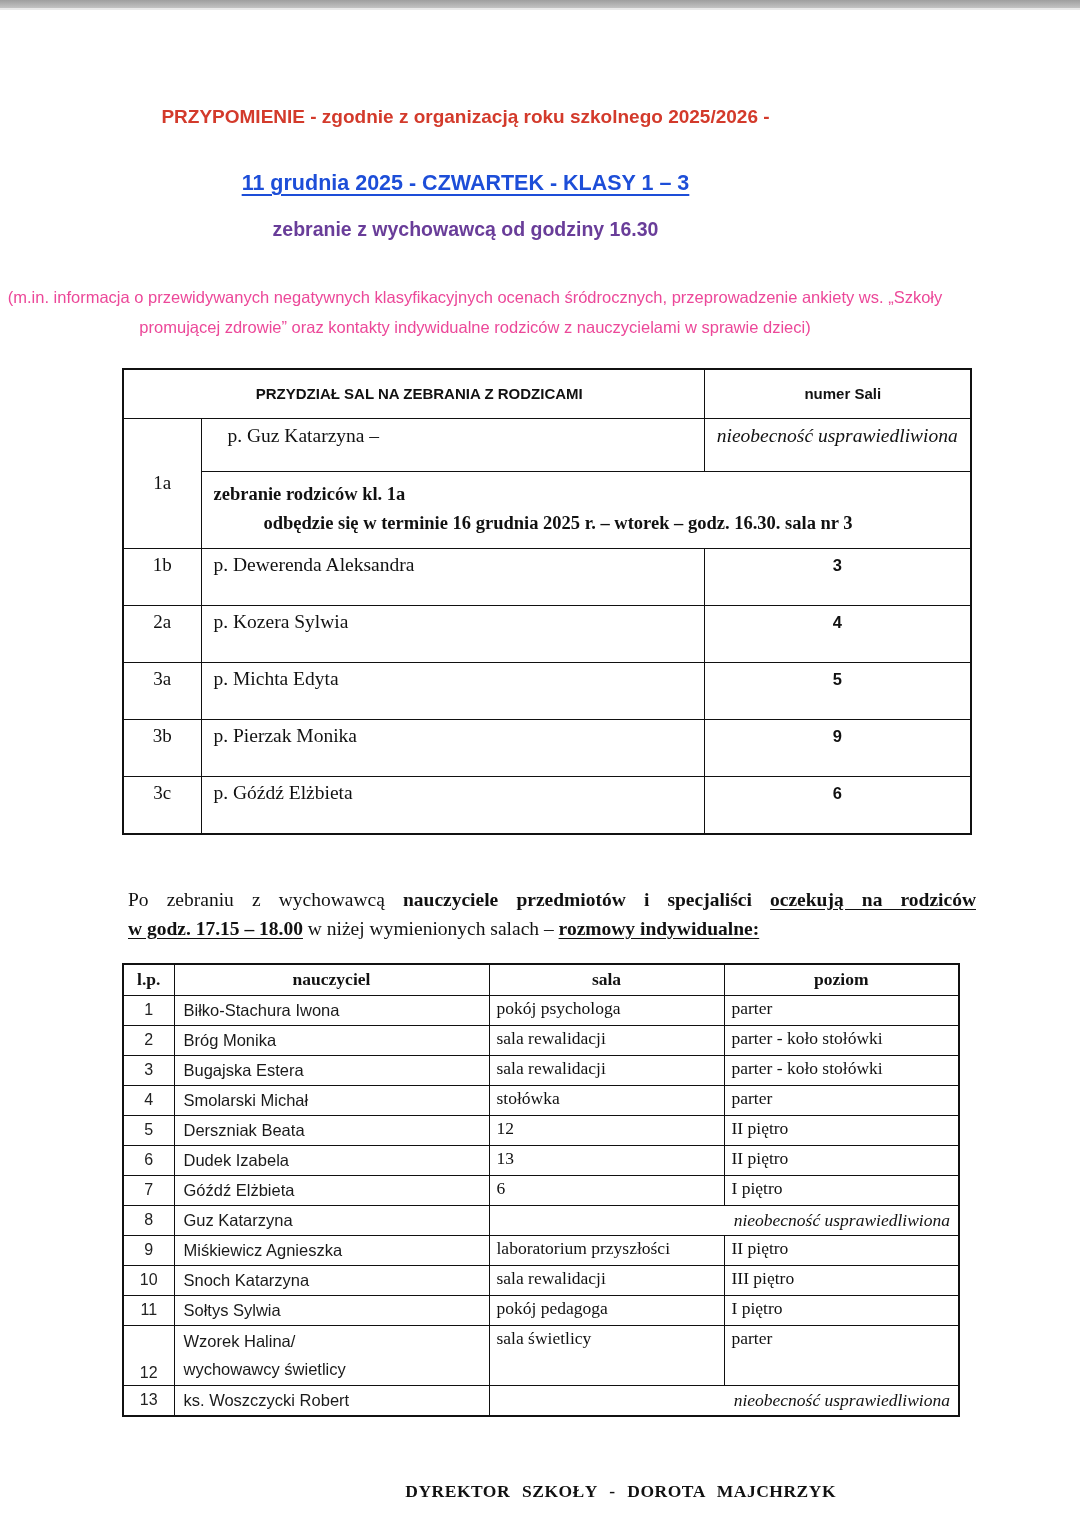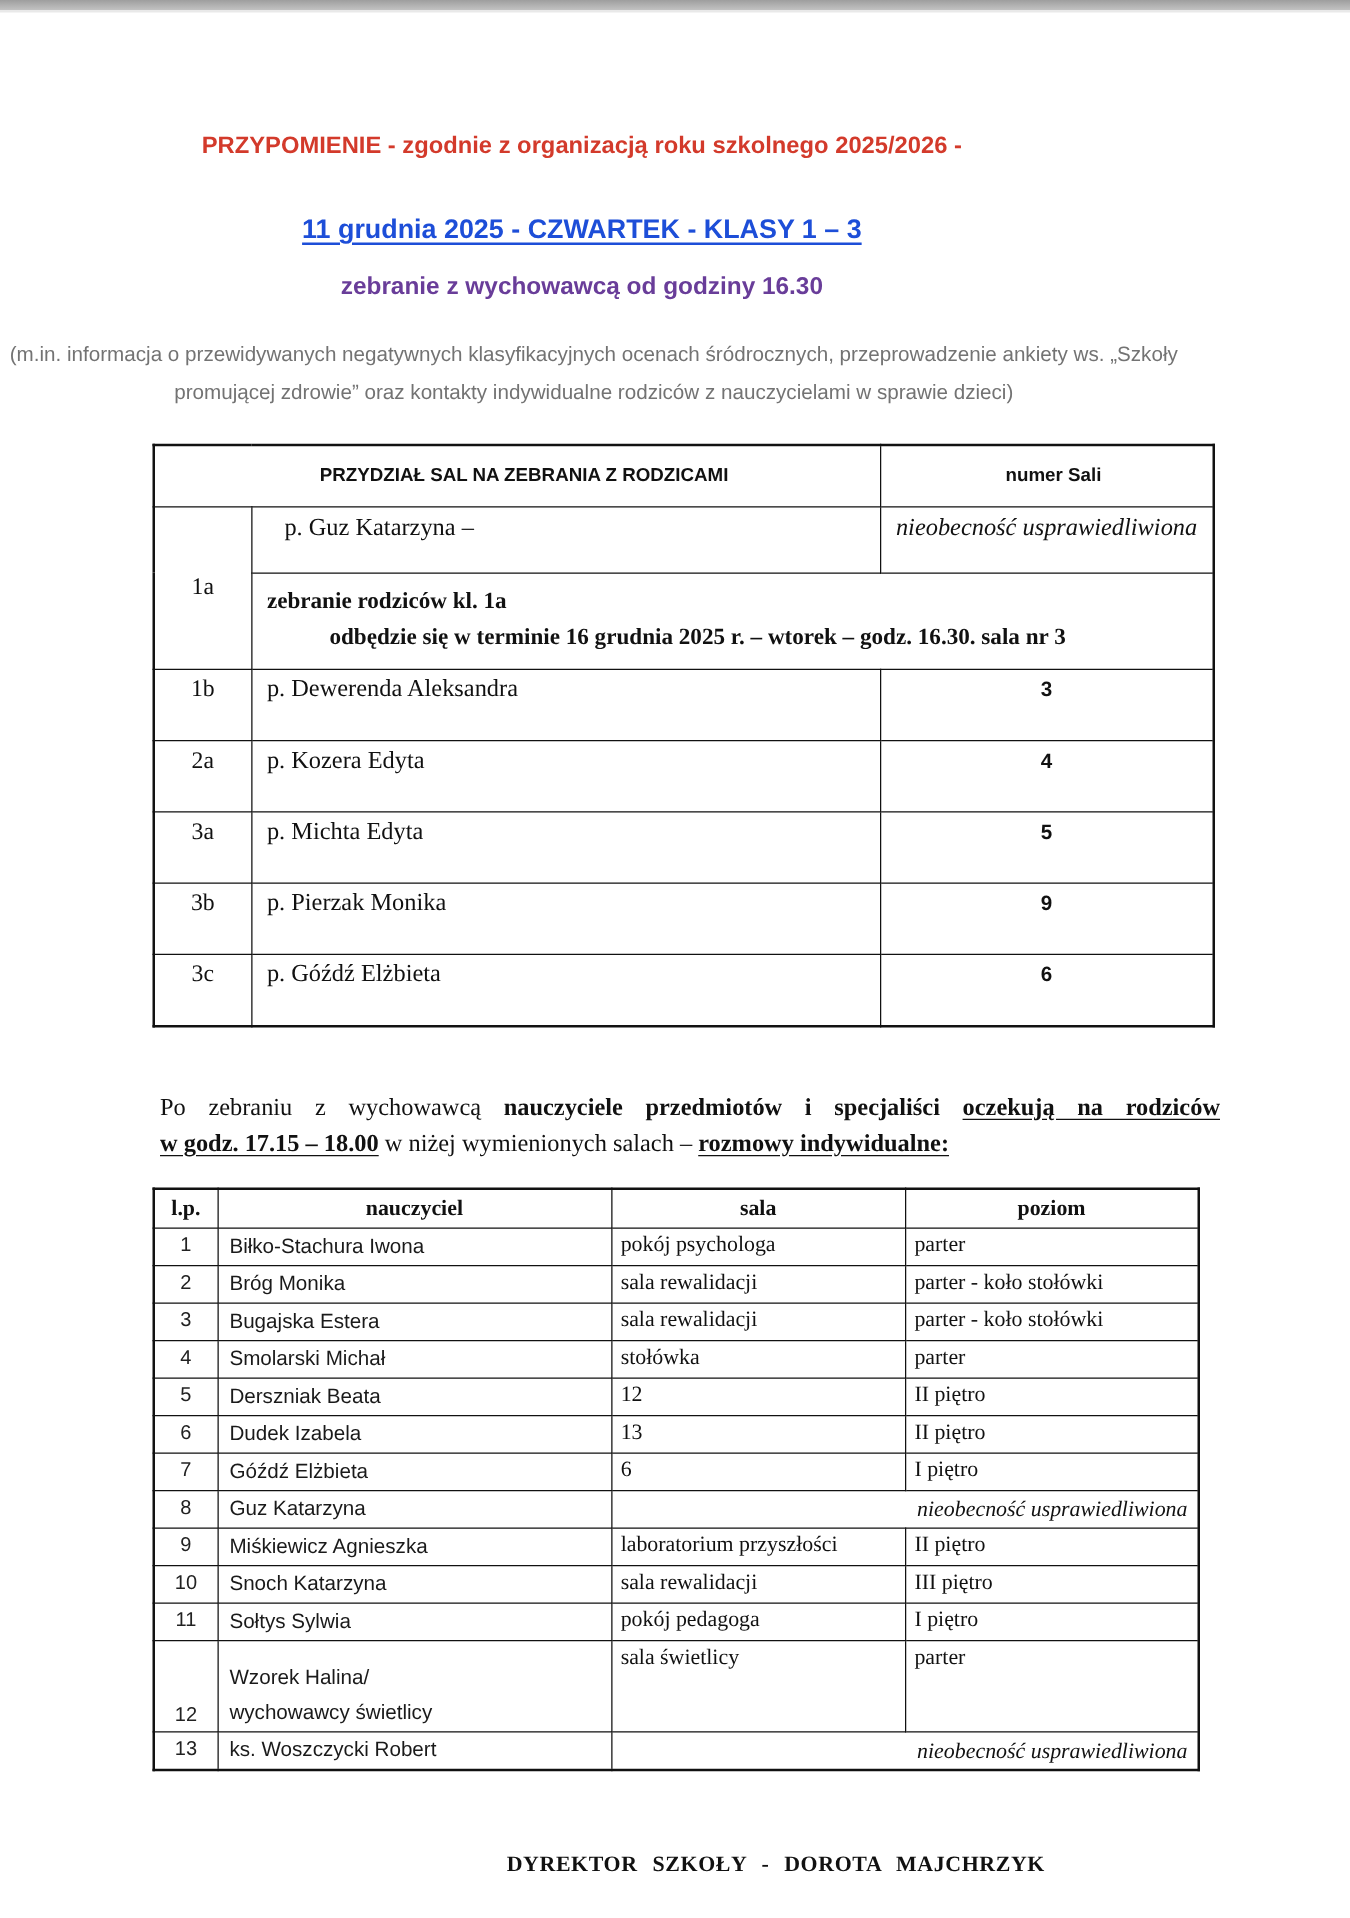--- a/index.html
+++ b/index.html
@@ -41,27 +41,27 @@
   h3.purple-sub {
     margin: 21px 0 0 0;
     text-align: center;
     color: #693d99;
     font-family: "Liberation Sans", sans-serif;
     font-size: 19.5px;
     line-height: 1.2;
     font-weight: bold;
   }
   p.intro {
-    margin: 28px auto 0 auto;
+    margin: 41px auto 0 auto;
     width: 950px;
     text-align: center;
     font-family: "Liberation Sans", sans-serif;
     font-size: 16.5px;
     line-height: 30px;
-    color: #737373;
+    color: #ec4899;
   }
 
   table.t1 {
     margin: 26px 0 0 122px;
     width: 848px;
     border-collapse: collapse;
     table-layout: fixed;
   }
   table.t1 td { border: 1px solid #111; }
   table.t1 { border: 2px solid #111; }
@@ -224,21 +224,21 @@
         <div class="indent">odbędzie się   w terminie 16 grudnia 2025 r. – wtorek – godz. 16.30. sala nr 3</div>
       </td>
     </tr>
     <tr>
       <td class="t1-c">1b</td>
       <td class="t1-n">p. Dewerenda  Aleksandra</td>
       <td class="t1-r">3</td>
     </tr>
     <tr>
       <td class="t1-c">2a</td>
-      <td class="t1-n">p. Kozera Edyta</td>
+      <td class="t1-n">p. Kozera Sylwia</td>
       <td class="t1-r">4</td>
     </tr>
     <tr>
       <td class="t1-c">3a</td>
       <td class="t1-n">p. Michta Edyta</td>
       <td class="t1-r">5</td>
     </tr>
     <tr>
       <td class="t1-c">3b</td>
       <td class="t1-n">p. Pierzak Monika</td>
@@ -331,21 +331,21 @@
       <td class="t2-po">III piętro</td>
     </tr>
     <tr>
       <td class="t2-no">11</td>
       <td class="t2-tn">Sołtys Sylwia</td>
       <td class="t2-sa">pokój pedagoga</td>
       <td class="t2-po">I piętro</td>
     </tr>
     <tr class="t2-row12">
       <td class="t2-no bottom">12</td>
-      <td class="t2-tn" style="vertical-align:top;padding-top:16px;">
+      <td class="t2-tn" style="vertical-align:top;padding-top:2px;">
         <div class="ln">Wzorek Halina/</div>
         <div class="ln" style="margin-top:1px">wychowawcy świetlicy</div>
       </td>
       <td class="t2-sa">sala świetlicy</td>
       <td class="t2-po">parter</td>
     </tr>
     <tr>
       <td class="t2-no">13</td>
       <td class="t2-tn">ks. Woszczycki Robert</td>
       <td class="t2-ab" colspan="2">nieobecność usprawiedliwiona</td>

